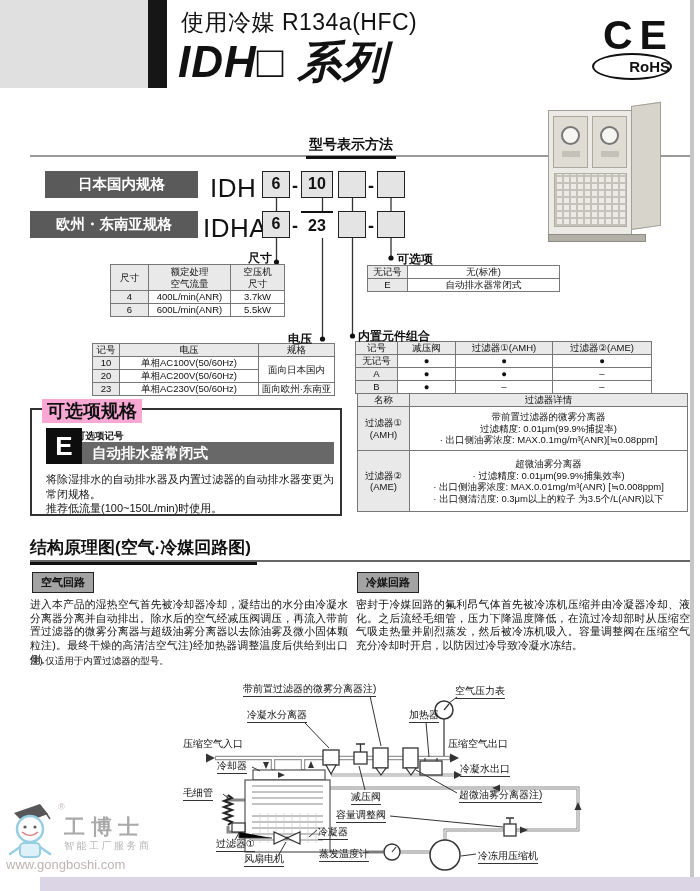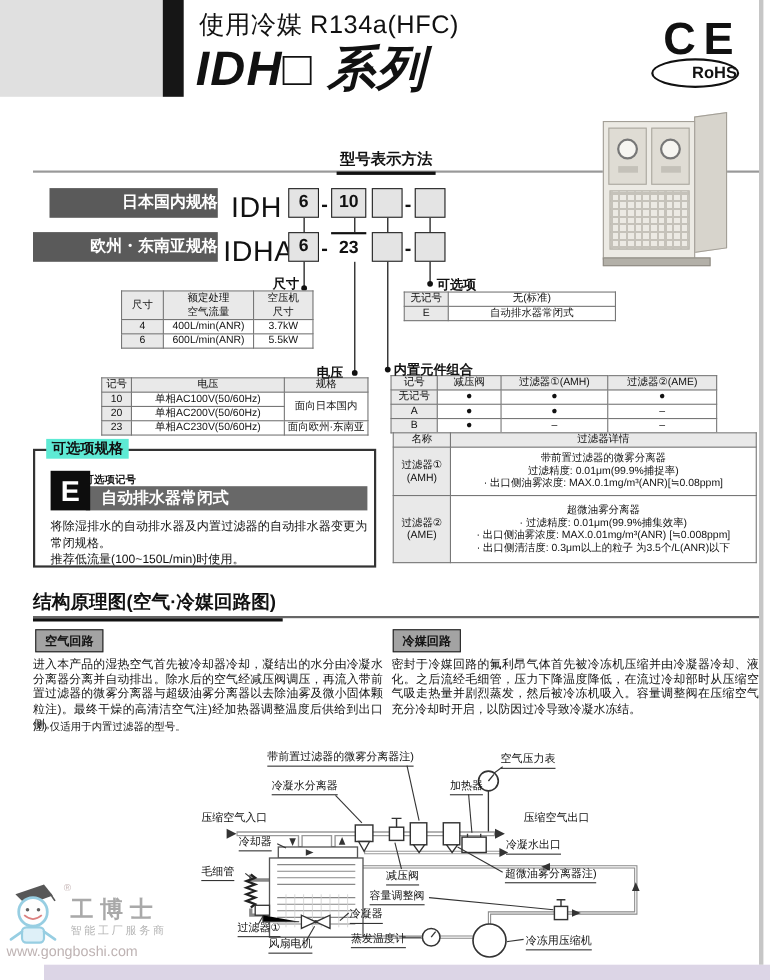--- a/index.html
+++ b/index.html
@@ -11,40 +11,40 @@
 .hdr-gray{left:0;top:0;width:148px;height:88px;background:#e0e0e0}
 .hdr-black{left:148px;top:0;width:19px;height:88px;background:#161616}
 .hdr-ref{left:181px;top:7px;font-size:23px;letter-spacing:.5px}
 .hdr-series{left:178px;top:33px;font-size:44px;font-weight:bold;font-style:italic;letter-spacing:1px}
 .ce{left:603px;top:12px;font-size:41px;font-weight:bold;letter-spacing:7px}
 .rohs{left:592px;top:53px;width:80px;height:27px;border:2.5px solid #111;border-radius:50%;
   font-size:15px;font-weight:bold;text-align:right;line-height:23px}
 
 .mline{left:30px;top:155px;width:663px;height:2px;background:#999}
 .mtitle{left:306px;top:136px;font-size:14px;font-weight:bold;border-bottom:3px solid #111;padding:0 3px 2px}
-.badge{background:#5a5a5a;color:#fff;font-size:14.5px;font-weight:bold;text-align:right;line-height:27px;height:27px;z-index:1}
+.badge{background:#5a5a5a;color:#fff;font-size:14.5px;font-weight:bold;text-align:center;line-height:27px;height:27px;z-index:1}
 .prefix{font-size:26px;font-weight:normal;letter-spacing:.5px;z-index:1}
 .mbox{width:28px;height:27px;background:#e4e4e4;border:1.5px solid #222;font-weight:bold;font-size:16px;
   text-align:center;line-height:24px;z-index:1}
 .mdash{font-size:18px;font-weight:bold;z-index:1}
 .novr{width:32px;height:27px;border-top:2.5px solid #111;background:#fff;font-weight:bold;font-size:16px;
   text-align:center;line-height:26px;z-index:1}
 .ptr{font-size:12px;font-weight:bold;z-index:1}
 
 .t{border-collapse:collapse;border:1.5px solid #555;background:#fff}
 .t th,.t td{border:1px solid #777;font-size:9.5px;font-weight:normal;text-align:center;padding:0 2px;
   line-height:11.5px;height:13px;color:#111}
 .t th{background:#e9e9e9}
 .code{background:#e9e9e9;font-weight:bold}
 .pre{white-space:pre-line}
 .dot{font-size:11px}
 .detail{text-align:left;line-height:12.6px;padding:2px 4px}
 
 .opt-box{left:30px;top:408px;width:312px;height:108px;border:2px solid #333}
-.opt-title{left:42px;top:399px;background:#5eead4;padding:0 5px;font-size:13px;font-weight:bold;z-index:2}
+.opt-title{left:42px;top:399px;background:#f9a8d4;padding:0 5px;font-size:18px;font-weight:bold;z-index:2}
 .opt-E{left:46px;top:428px;width:36px;height:36px;background:#0d0d0d;color:#fff;font-size:26px;font-weight:bold;
   text-align:center;line-height:36px;z-index:3}
 .opt-codelabel{left:76px;top:430px;font-size:9.5px;font-weight:bold;z-index:2}
 .opt-bar{left:78px;top:442px;width:256px;height:22px;background:#686868;color:#fff;font-size:14.5px;
   font-weight:bold;line-height:22px;padding-left:14px;z-index:2}
 .opt-desc{left:46px;top:472px;width:288px;font-size:11px;line-height:14.5px;text-align:justify}
 .opt-desc2{left:46px;top:501px;font-size:11px}
 
 .s-title{left:30px;top:536px;font-size:17px;font-weight:bold;border-bottom:3px solid #111;padding:0 6px 3px 0}
 .s-line{left:30px;top:560px;width:663px;height:1.5px;background:#666}
@@ -376,21 +376,21 @@
       <path d="M346 172 L363 172"></path>
       <path d="M456 174 L441 176"></path>
     </g>
   </svg>
 
   <div class="abs dlbl" style="left:243px;top:683px">带前置过滤器的微雾分离器注)</div>
   <div class="abs dlbl" style="left:455px;top:685px">空气压力表</div>
   <div class="abs dlbl" style="left:247px;top:709px">冷凝水分离器</div>
   <div class="abs dlbl" style="left:409px;top:709px">加热器</div>
   <div class="abs dlbl-n" style="left:183px;top:738px">压缩空气入口</div>
-  <div class="abs dlbl-n" style="left:476px;top:738px">压缩空气出口</div>
+  <div class="abs dlbl-n" style="left:448px;top:738px">压缩空气出口</div>
   <div class="abs dlbl" style="left:217px;top:760px">冷却器</div>
   <div class="abs dlbl" style="left:460px;top:763px">冷凝水出口</div>
   <div class="abs dlbl" style="left:183px;top:787px">毛细管</div>
   <div class="abs dlbl" style="left:351px;top:791px">减压阀</div>
   <div class="abs dlbl" style="left:459px;top:789px">超微油雾分离器注)</div>
   <div class="abs dlbl" style="left:336px;top:809px">容量调整阀</div>
   <div class="abs dlbl" style="left:318px;top:826px">冷凝器</div>
   <div class="abs dlbl" style="left:216px;top:838px">过滤器①</div>
   <div class="abs dlbl" style="left:244px;top:853px">风扇电机</div>
   <div class="abs dlbl" style="left:319px;top:848px">蒸发温度计</div>

